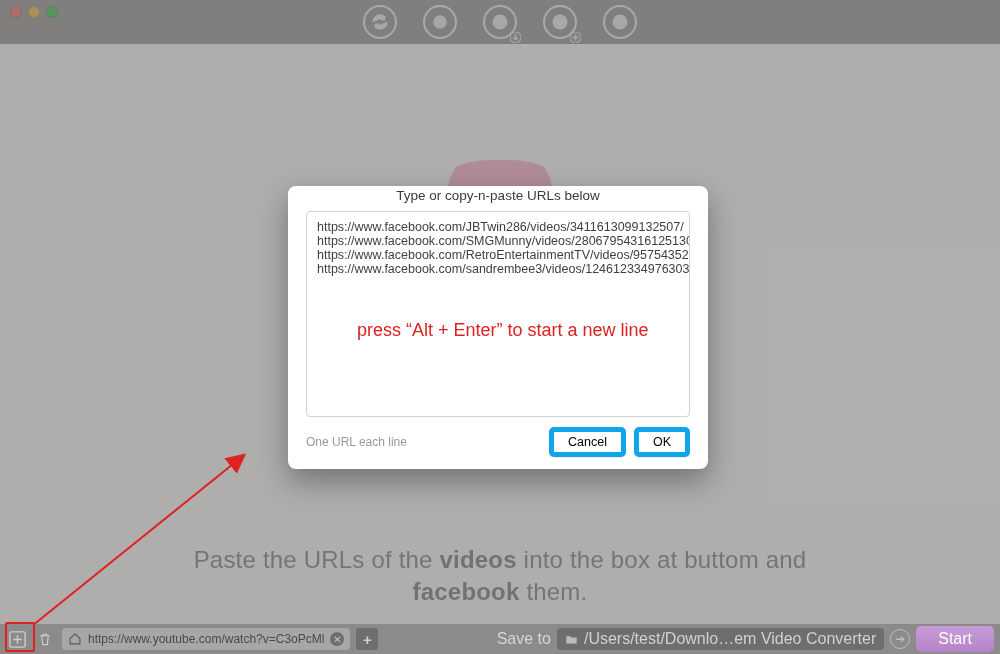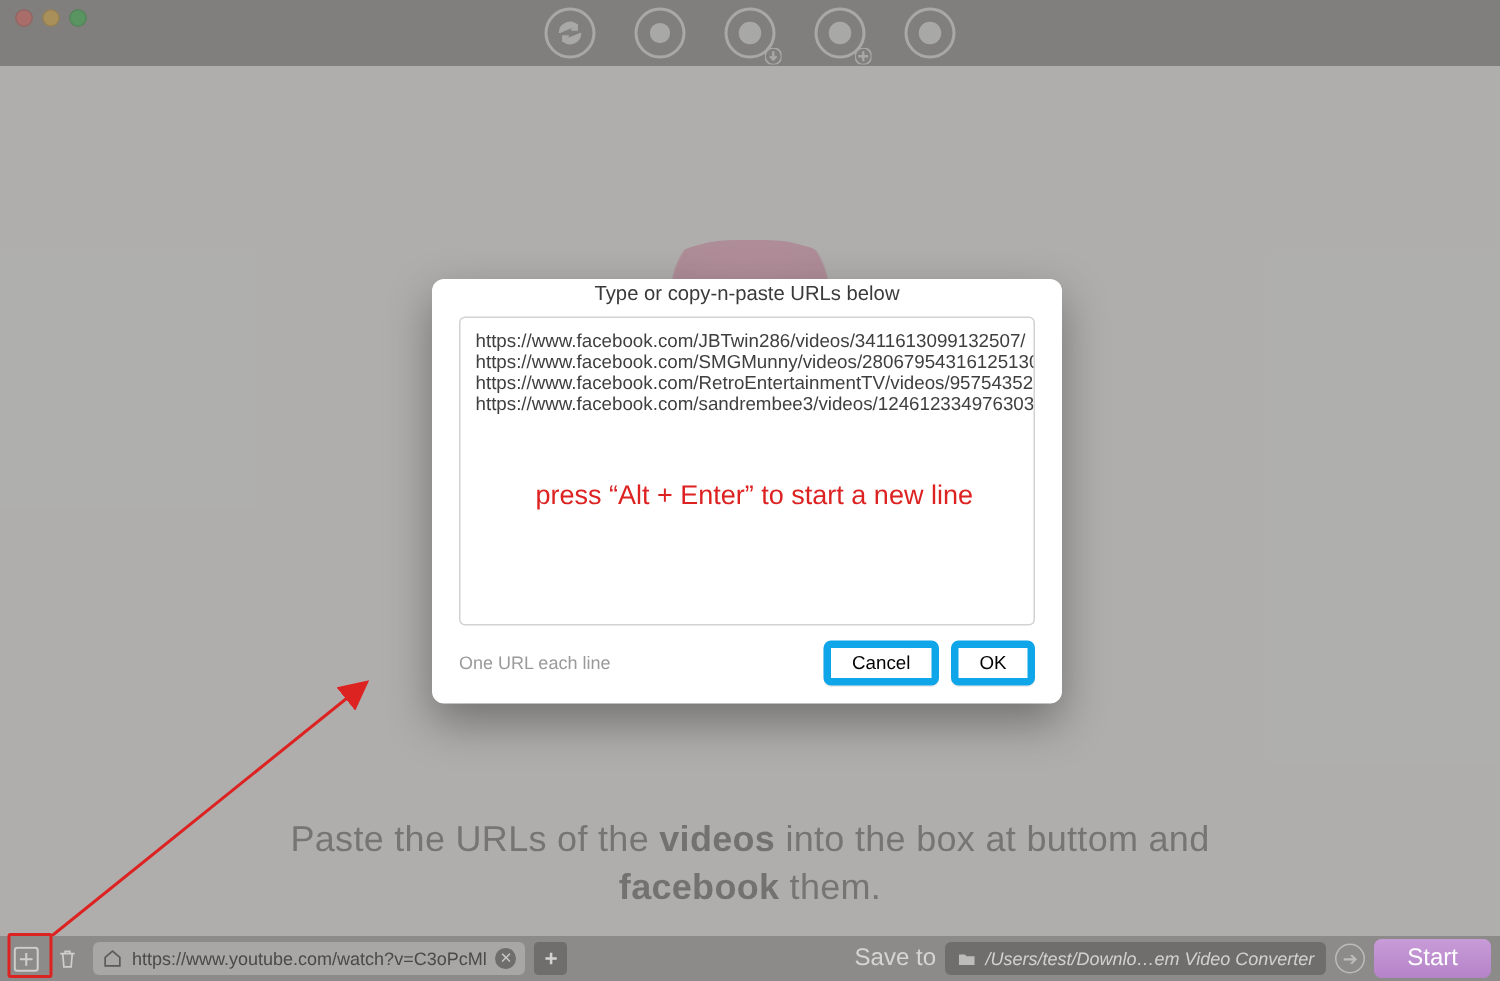--- a/index.html
+++ b/index.html
@@ -23,21 +23,21 @@
   .foot-hint { font-size:12px; color:#9a9a9a; }
   .spacer { flex:1; }
   .mac-btn { background:#fff; border:5px solid #0ea5e9; border-radius:5px; padding:3px 14px; font-size:12.5px; margin-left:8px; box-shadow:0 1px 0 rgba(0,0,0,.08); }
   .bottombar { position:absolute; left:0; right:0; bottom:0; height:30px; background:#8c8b89; display:flex; align-items:center; padding:0 6px; gap:6px; font-size:12px; color:#cfcecc; }
   .bb-btn { width:22px; height:22px; display:flex; align-items:center; justify-content:center; border-radius:3px; }
   .bb-url { display:flex; align-items:center; background:#a8a7a5; border-radius:4px; padding:0 6px; height:22px; gap:6px; color:#4b4a49; }
   .bb-url .home { width:14px; height:14px; }
   .xcirc { width:14px; height:14px; border-radius:50%; background:#6f6e6c; color:#c9c8c6; font-size:10px; display:flex; align-items:center; justify-content:center; }
   .bb-plus { width:22px; height:22px; background:#6f6e6c; border-radius:3px; display:flex; align-items:center; justify-content:center; color:#d2d1cf; font-size:15px; font-weight:bold; }
   .bb-label { color:#d6d5d3; font-size:16px; }
-  .bb-path { background:#6f6e6c; border-radius:4px; padding:0 8px; height:22px; display:flex; align-items:center; gap:6px; color:#d2d1cf; font-size:12px;font-style:italic; }
+  .bb-path { background:#6f6e6c; border-radius:4px; padding:0 8px; height:22px; display:flex; align-items:center; gap:6px; color:#d2d1cf; font-size:16px; }
   .bb-arrow { width:18px; height:18px; border:1.5px solid #bdbcba; border-radius:50%; display:flex; align-items:center; justify-content:center; color:#bdbcba; font-size:12px; }
   .start-btn { margin-left:auto; background:linear-gradient(180deg,#c89cd8,#b583c8); color:#fff; border-radius:5px; padding:4px 22px; font-size:16px; }
   .hl-red { position:absolute; left:5px; bottom:2px; width:26px; height:26px; border:2px solid #d22; border-radius:2px; pointer-events:none; }
   .arrow-svg { position:absolute; left:0; top:0; pointer-events:none; }
 </style>
 </head>
 <body>
 
 <div class="titlebar">
   <div class="traffic">

